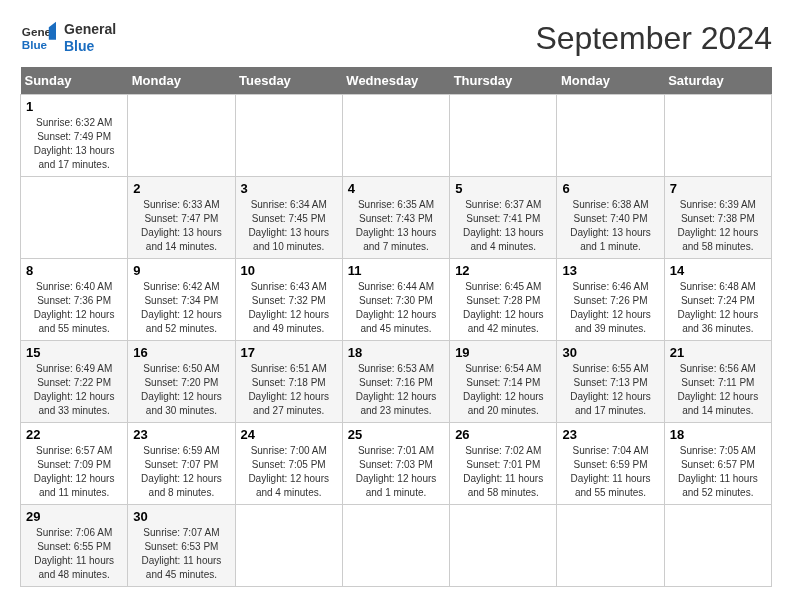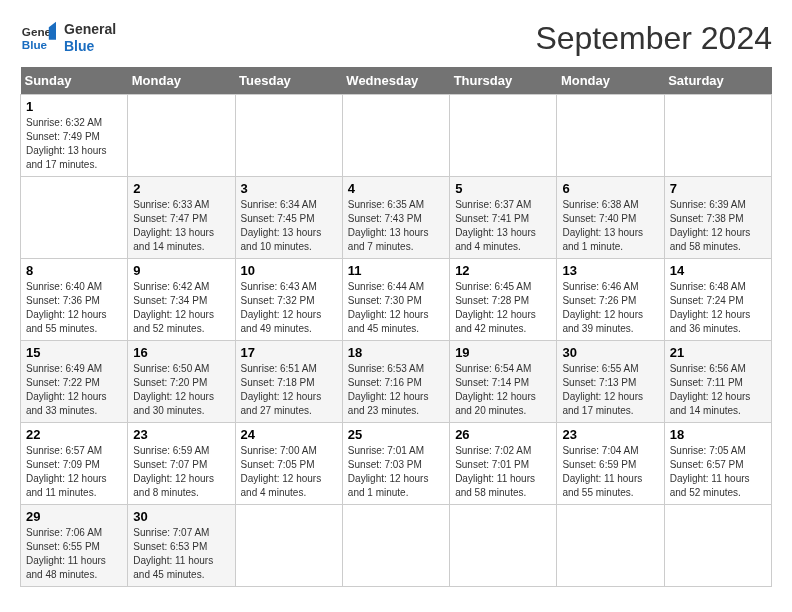--- a/index.html
+++ b/index.html
@@ -63,20 +63,21 @@
     }
     .day-num {
       font-size: 13px;
       font-weight: bold;
       margin-bottom: 2px;
     }
     .day-info {
       font-size: 10px;
       color: #333;
       line-height: 1.4;
+      text-align: center;
     }
     .empty-cell {
       background: #fff !important;
       border: 1px solid #ccc;
     }
   </style>
 </head>
 <body>
 
 <div class="header-area">

